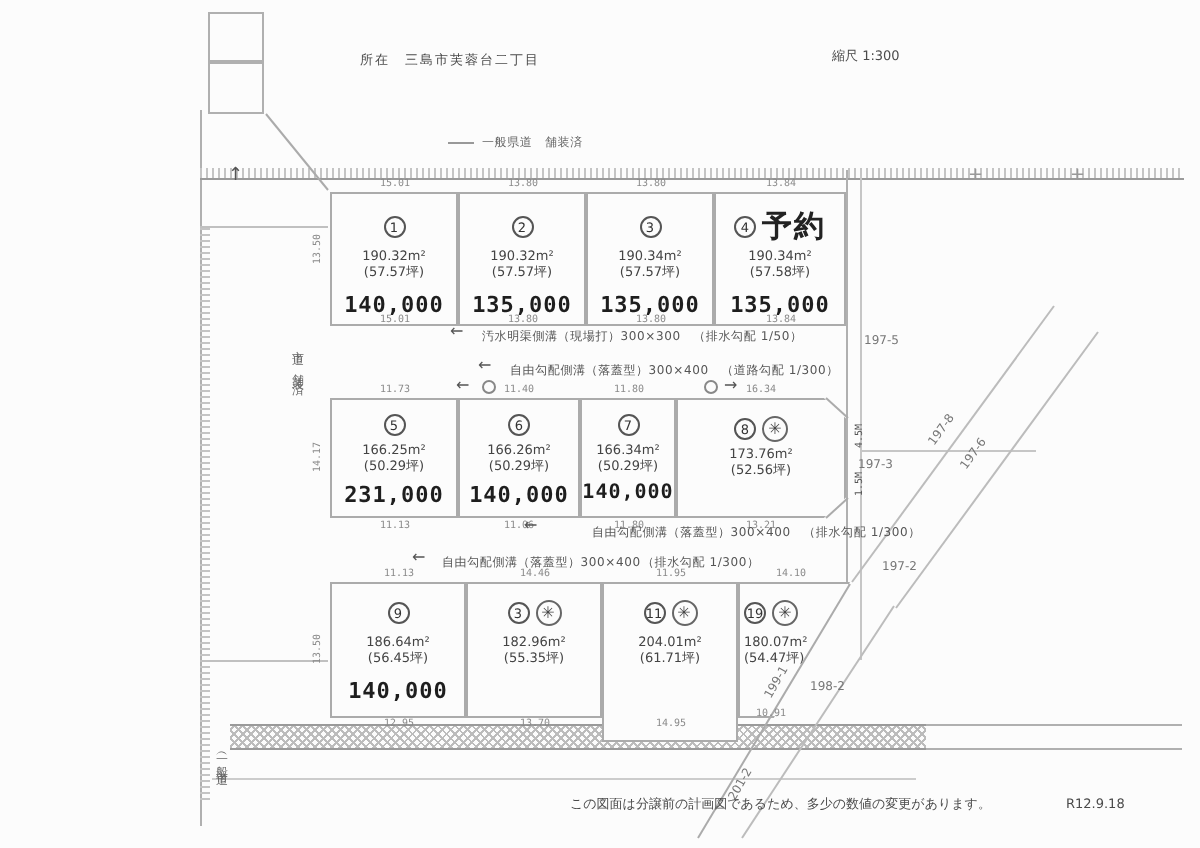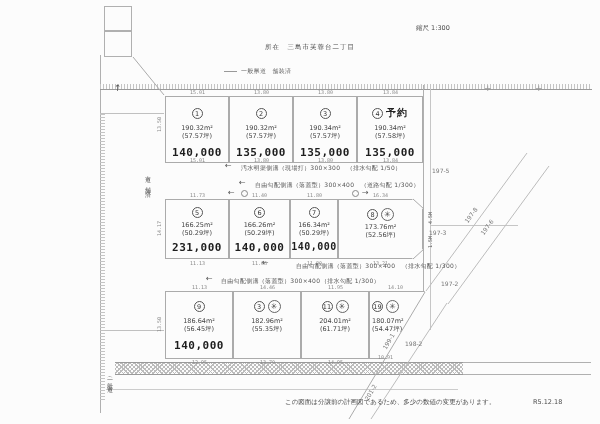--- a/index.html
+++ b/index.html
@@ -12,21 +12,21 @@
 .box{position:absolute;border:1px solid #b0b0b0;z-index:1}
 .hatch-v{position:absolute;background:repeating-linear-gradient(90deg,#c4c4c4 0 1px,transparent 1px 3px);border-bottom:1px solid #9a9a9a;z-index:1}
 .hatch-h{position:absolute;background:repeating-linear-gradient(0deg,#c4c4c4 0 1px,transparent 1px 3px);z-index:1}
 .xhatch{position:absolute;background:repeating-linear-gradient(45deg,#bcbcbc 0 1px,transparent 1px 3px),repeating-linear-gradient(-45deg,#bcbcbc 0 1px,transparent 1px 3px);border-top:1px solid #9a9a9a;border-bottom:1px solid #9a9a9a;z-index:1}
 svg.overlay{position:absolute;left:0;top:0;z-index:3;pointer-events:none}
 .lot{position:absolute;border:1px solid #ababab;background:#fcfcfc;display:flex;flex-direction:column;align-items:center;z-index:2;padding-top:9px}
 .lothead{display:flex;align-items:center;gap:3px;height:14px}
 .lotnum{display:inline-block;width:11px;height:11px;border:1px solid #555;border-radius:50%;font-size:6.5px;line-height:10px;text-align:center;color:#333}
 .stamp{display:inline-block;width:13px;height:13px;border:1px solid #666;border-radius:50%;font-size:8px;line-height:12px;text-align:center;color:#444}
 .stamp:empty{display:none}
-.reserved{font-size:10px;font-weight:bold;letter-spacing:1px;color:#222}
+.reserved{font-size:15px;font-weight:bold;letter-spacing:1px;color:#222}
 .reserved:empty{display:none}
 .area{font-size:6.5px;margin-top:4px;color:#444;white-space:nowrap}
 .tsubo{font-size:6.5px;color:#444;white-space:nowrap}
 .price{font-family:"DejaVu Sans Mono",monospace;font-size:11px;font-weight:600;letter-spacing:.5px;color:#1e1e1e;margin-top:5px;white-space:nowrap}
 .price:empty{display:none}
 .dim{position:absolute;font-size:5px;color:#8a8a8a;z-index:4;font-family:"DejaVu Sans Mono",monospace;white-space:nowrap}
 .ann{position:absolute;font-size:6px;color:#555;z-index:4;white-space:nowrap;letter-spacing:.3px}
 .pl{position:absolute;font-size:6px;color:#777;z-index:4;white-space:nowrap}
 .rot{transform-origin:left top}
 .arw{position:absolute;font-size:8px;color:#555;z-index:4;line-height:1}
@@ -34,21 +34,21 @@
 .vtext{writing-mode:vertical-rl;letter-spacing:2px}
 .title{font-size:13px;font-weight:600;letter-spacing:7px;color:#333;text-align:center}
 .subtle{font-size:6.5px;color:#4a4a4a}
 </style>
 </head>
 <body>
 
 <div class="canvas">
 
   <div class="t subtle" style="left:416px;top:24px">縮尺 1:300</div>
-  <div class="t subtle" style="left:180px;top:43px;width:260px;text-align:center;letter-spacing:1px">所在　三島市芙蓉台二丁目</div>
+  <div class="t subtle" style="left:180px;top:26px;width:260px;text-align:left;letter-spacing:1px">所在　三島市芙蓉台二丁目</div>
 
   <div class="vl" style="left:100px;top:55px;height:358px"></div>
   <div class="hatch-h" style="left:100px;top:112px;width:5px;height:288px"></div>
   <div class="box" style="left:104px;top:6px;width:28px;height:25px"></div>
   <div class="box" style="left:104px;top:31px;width:28px;height:26px"></div>
   <div class="hl" style="left:100px;top:113px;width:64px;background:#c0c0c0"></div>
   <div class="hl" style="left:100px;top:330px;width:64px;background:#c0c0c0"></div>
 
   <div class="hatch-v" style="left:100px;top:84px;width:492px;height:6px"></div>
 
@@ -157,21 +157,21 @@
   </div>
   <div class="lot" style="left:233px;top:291px;width:68px;height:68px;padding-top:7px">
     <div class="lothead">
         <span class="lotnum">3</span>
         <span class="stamp">✳</span>
       </div>
     <span class="area">182.96m²</span>
     <span class="tsubo">(55.35坪)</span>
 
   </div>
-  <div class="lot" style="left:301px;top:291px;width:68px;height:68px;padding-top:7px">
+  <div class="lot" style="left:301px;top:291px;width:68px;height:80px;padding-top:7px">
     <div class="lothead">
         <span class="lotnum">11</span>
         <span class="stamp">✳</span>
       </div>
     <span class="area">204.01m²</span>
     <span class="tsubo">(61.71坪)</span>
 
   </div>
   <div class="lot" style="left:369px;top:291px;width:56px;height:68px;padding-top:7px;clip-path:polygon(0 0,100% 0,32% 100%,0 100%);align-items:flex-start;padding-left:2px">
     <div class="lothead">
@@ -230,15 +230,15 @@
   <span class="pl" style="left:432px;top:167px">197-5</span>
   <span class="pl" style="left:429px;top:229px">197-3</span>
   <span class="pl" style="left:441px;top:280px">197-2</span>
   <span class="pl" style="left:405px;top:340px">198-2</span>
   <span class="pl rot" style="left:463px;top:220px;transform:rotate(-54deg)">197-8</span>
   <span class="pl rot" style="left:479px;top:232px;transform:rotate(-54deg)">197-6</span>
   <span class="pl rot" style="left:381px;top:347px;transform:rotate(-60deg)">199-1</span>
   <span class="pl rot" style="left:363px;top:398px;transform:rotate(-60deg)">201-2</span>
 
   <div class="t subtle" style="left:285px;top:398px">この図面は分譲前の計画図であるため、多少の数値の変更があります。</div>
-  <div class="t subtle" style="left:533px;top:398px">R5.12.18</div>
+  <div class="t subtle" style="left:533px;top:398px">R12.9.18</div>
 
 </div>
 
 </body></html>

